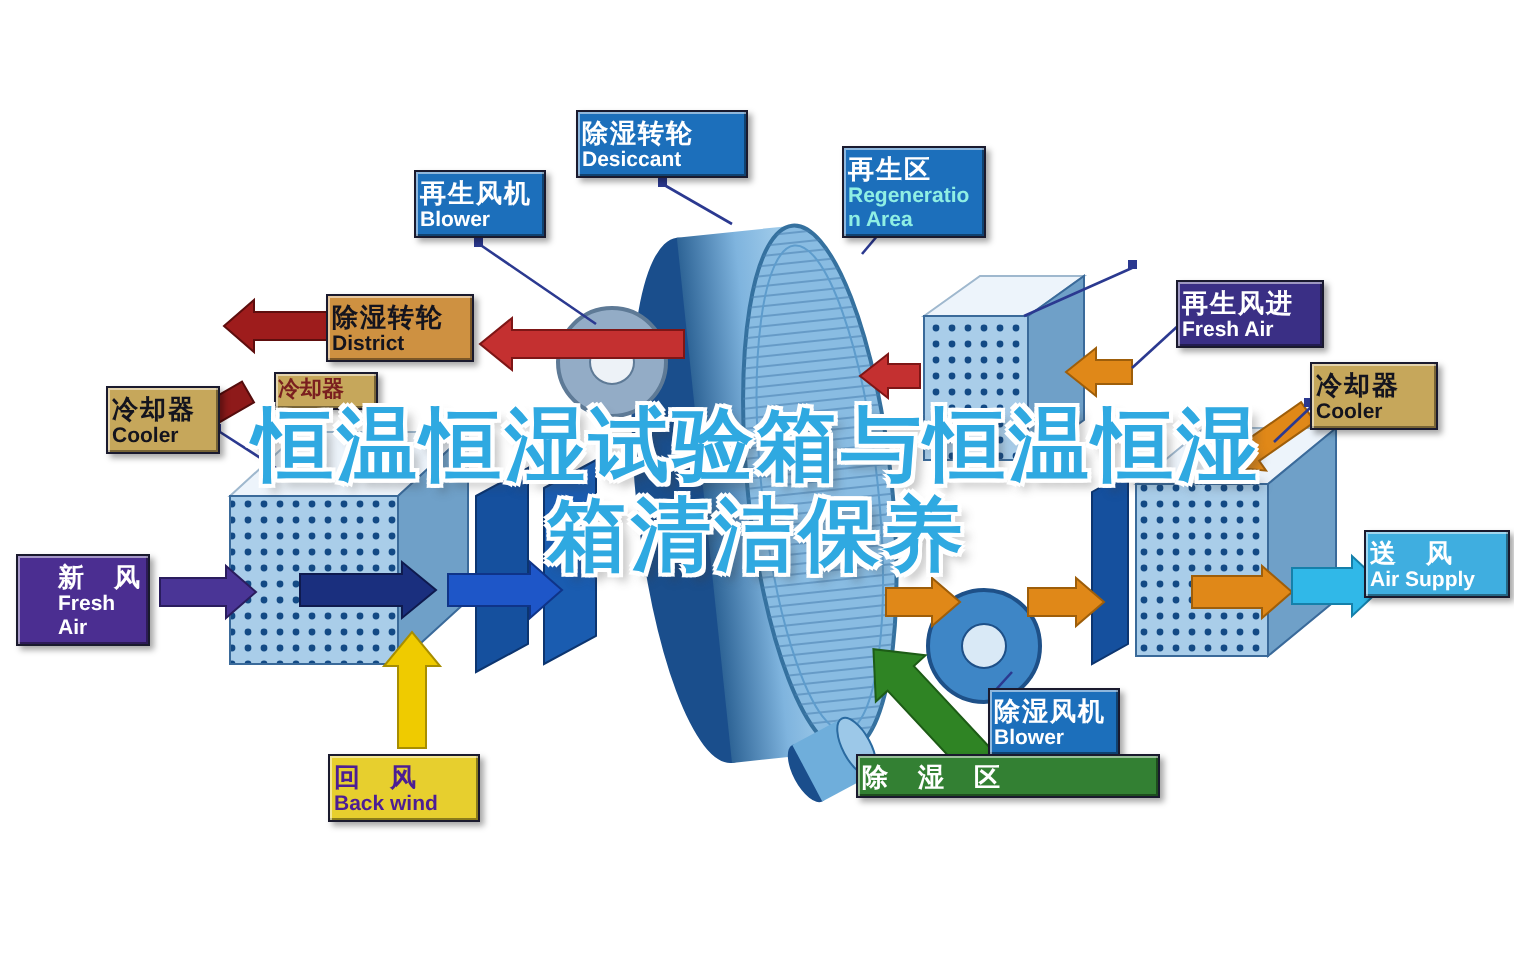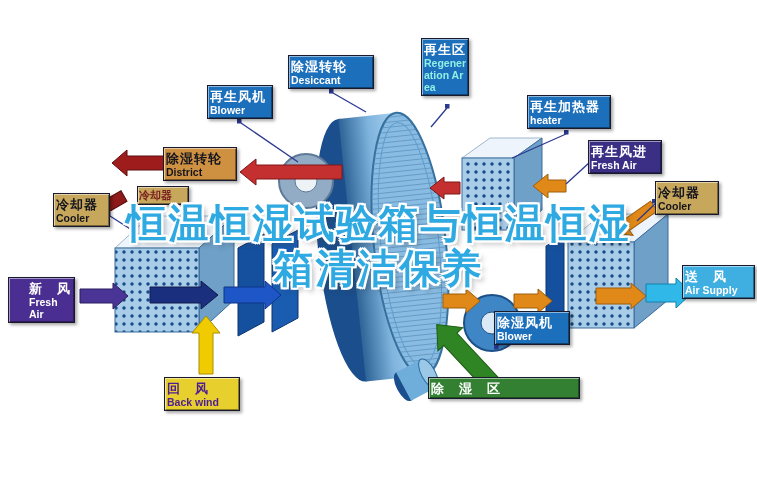--- a/index.html
+++ b/index.html
@@ -16,34 +16,34 @@
   .c-blue{background:#1C6FBB;color:#fff;}
   .c-tan{background:#C6A75B;color:#14141e;}
   .c-exh{background:#CE9141;color:#14141e;}
   .c-purple{background:#4B2E91;color:#fff;padding-left:20px;}
   .c-indigo{background:#3A2F85;color:#fff;}
   .c-cyan{background:#3FAEE0;color:#fff;}
   .c-yellow{background:#E7CF2E;color:#4c1d95;}
   .c-green{background:#338033;color:#fff;}
 
   .lbl-desiccant{left:288px;top:55px;width:86px;}
-  .lbl-regen-area{left:421px;top:38px;width:48px;}
+  .lbl-regen-area{left:421px;top:73px;width:72px;}
   .lbl-regen-area .en{color:#8FEFE4;word-break:break-all;}
   .lbl-regen-blower{left:207px;top:85px;width:66px;}
   .lbl-regen-heater{left:527px;top:95px;width:84px;}
   .lbl-exhaust{left:163px;top:147px;width:74px;}
   .lbl-regen-fresh-air{left:588px;top:140px;width:74px;}
   .lbl-cooler-left-small{left:137px;top:186px;width:52px;padding:2px 1px;color:#7a1f1f;}
   .lbl-cooler-left-small .cn{font-size:11px;line-height:13px;letter-spacing:0;}
   .lbl-cooler-left{left:53px;top:193px;width:57px;}
   .lbl-cooler-right{left:655px;top:181px;width:64px;}
   .lbl-fresh-air{left:8px;top:277px;width:67px;}
   .lbl-air-supply{left:682px;top:265px;width:73px;}
   .lbl-back-wind{left:164px;top:377px;width:76px;}
-  .lbl-dehumid-blower{left:494px;top:311px;width:76px;}
+  .lbl-dehumid-blower{left:494px;top:344px;width:66px;}
   .lbl-dehumid-district{left:428px;top:377px;width:152px;}
 
   .title{position:absolute;left:0;right:0;top:201px;z-index:10;text-align:center;
          font-weight:bold;font-size:40px;line-height:45px;letter-spacing:2px;color:#2FA9E1;
          font-family:"Liberation Sans","DejaVu Sans",sans-serif;
          text-shadow:-2px -2px 0 #fff,0 -2px 0 #fff,2px -2px 0 #fff,-2px 0 0 #fff,2px 0 0 #fff,
                      -2px 2px 0 #fff,0 2px 0 #fff,2px 2px 0 #fff,4px 4px 5px rgba(60,60,60,.35);}
 </style>
 </head>
 <body>
@@ -171,24 +171,20 @@
   <div class="lbl c-blue lbl-regen-area">
     <div class="cn">再生区</div>
     <div class="en">Regeneration Area</div>
   </div>
 
   <div class="lbl c-blue lbl-regen-blower">
     <div class="cn">再生风机</div>
     <div class="en">Blower</div>
   </div>
 
-  <div class="lbl c-blue lbl-regen-heater">
-    <div class="cn">再生加热器</div>
-    <div class="en">heater</div>
-  </div>
 
   <div class="lbl c-exh lbl-exhaust">
     <div class="cn">除湿转轮</div>
     <div class="en">District</div>
   </div>
 
   <div class="lbl c-indigo lbl-regen-fresh-air">
     <div class="cn">再生风进</div>
     <div class="en">Fresh Air</div>
   </div>

